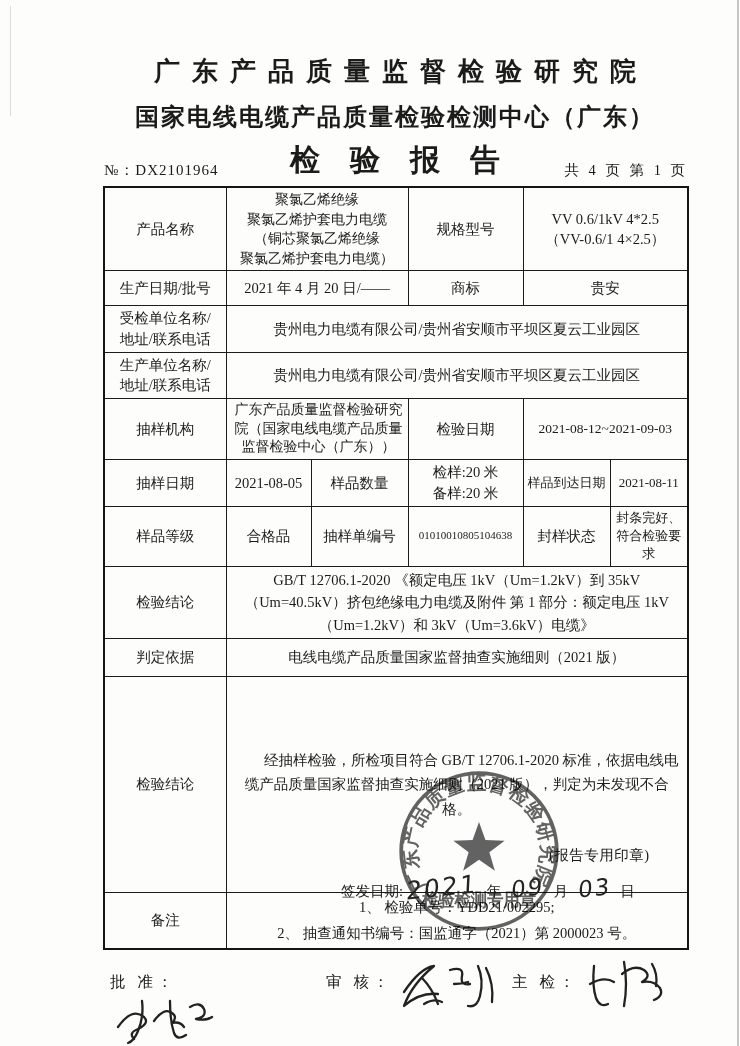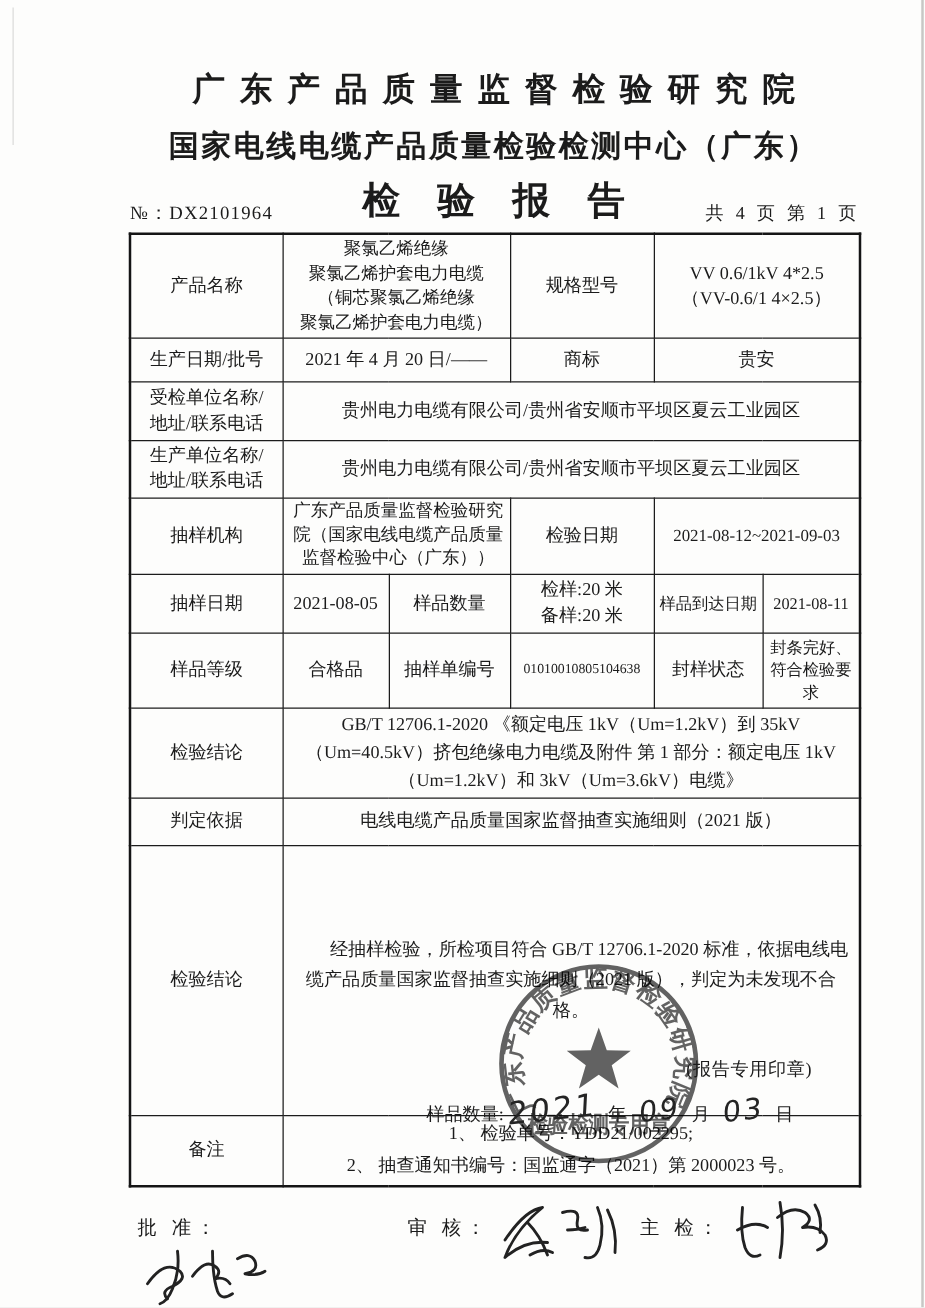--- a/index.html
+++ b/index.html
@@ -158,21 +158,21 @@
     <text font-size="19" fill="#4d4d4d" font-weight="bold" letter-spacing="1">
       <textPath href="#ringPath" startOffset="0" textLength="258" lengthAdjust="spacingAndGlyphs">广东产品质量监督检验研究院</textPath>
     </text>
     <polygon fill="#4d4d4d" points="80,52 86.2,69.5 104.7,70 90,81.2 95.3,99 80,88.5 64.7,99 70,81.2 55.3,70 73.8,69.5"></polygon>
     <text x="80" y="133" text-anchor="middle" font-size="17.5" font-weight="bold" fill="#4d4d4d" textLength="110" lengthAdjust="spacingAndGlyphs">检验检测专用章</text>
   </svg>
 
   <div class="side-note">(报告专用印章)</div>
 
   <div class="issue-line">
-    <span>样品数量:</span>
+    <span>签发日期:</span>
     <span class="hand">2021</span>
     <span class="unit">年</span>
     <span class="hand small">09</span>
     <span class="unit">月</span>
     <span class="hand small">03</span>
     <span class="unit">日</span>
   </div>
 
   <div class="sign-row">
     <div class="sig-group" style="left:6px;top:0;flex-direction:column;">

